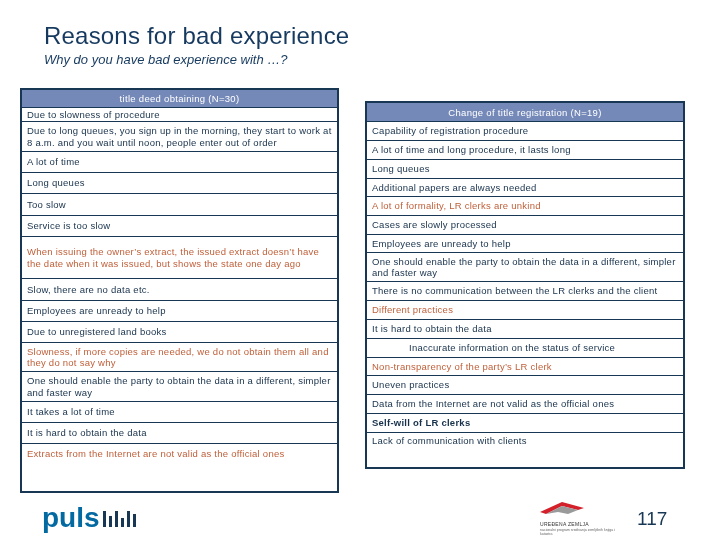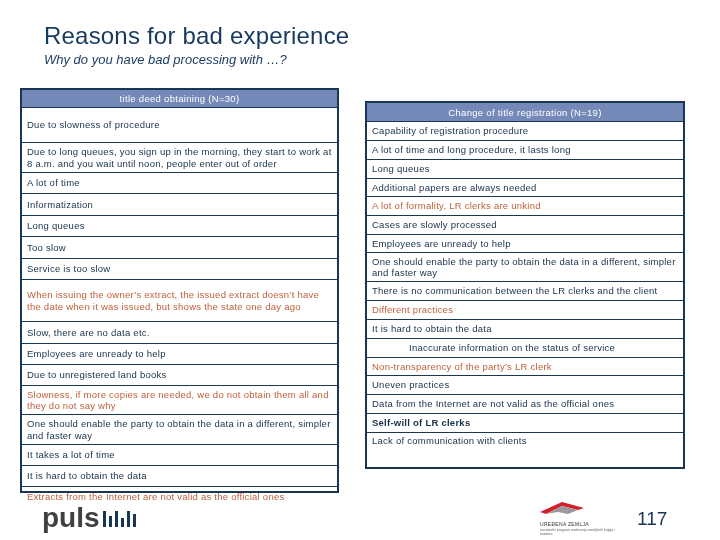--- a/index.html
+++ b/index.html
@@ -35,21 +35,21 @@
   .tbl .row:last-child { border-bottom: none; }
   .tbl .row.hl { color: #c0603a; }
   #left-table { left: 20px; top: 88px; width: 319px; height: 405px; }
   #right-table { left: 365px; top: 101px; width: 320px; height: 368px; }
 
   .puls {
     position: absolute; left: 42px; top: 500px; height: 32px;
     display: flex; align-items: flex-end;
   }
   .puls .word {
-    font-size: 28px; color: #404040; font-weight: bold; line-height: 28px;
+    font-size: 28px; color: #0369a1; font-weight: bold; line-height: 28px;
     letter-spacing: 0px;
   }
   .puls .bars { display: flex; align-items: flex-end; margin-left: 3px; margin-bottom: 5px; }
   .puls .bars span { display: inline-block; width: 3px; background: #173754; margin-right: 3px; }
 
   .partner {
     position: absolute; left: 534px; top: 500px; width: 90px; height: 36px;
   }
   .partner .lbl {
     position: absolute; left: 6px; top: 21px; font-size: 5px; color: #333; letter-spacing: 0.3px;
@@ -58,29 +58,28 @@
     position: absolute; left: 6px; top: 28px; font-size: 3.5px; color: #666;
   }
   .page-num {
     position: absolute; left: 637px; top: 508px; font-size: 19px; color: #173754;
   }
 </style>
 </head>
 <body>
 
 <div class="title">Reasons for bad experience</div>
-<div class="subtitle">Why do you have bad processing with …?</div>
+<div class="subtitle">Why do you have bad experience with …?</div>
 
 <div class="tbl" id="left-table">
   <div class="hdr" style="height:18px">title deed obtaining (N=30)</div>
   <div id="left-rows">
-      <div class="row" style="height: 35px;">Due to slowness of procedure</div>
+      <div class="row" style="height: 14px;">Due to slowness of procedure</div>
       <div class="row" style="height: 30px;">Due to long queues, you sign up in the morning, they start to work at 8 a.m. and you wait until noon, people enter out of order</div>
       <div class="row" style="height: 21px;">A lot of  time</div>
-      <div class="row" style="height: 22px;">Informatization</div>
       <div class="row" style="height: 21px;">Long queues</div>
       <div class="row" style="height: 22px;">Too slow</div>
       <div class="row" style="height: 21px;">Service is too slow</div>
       <div class="row hl" style="height: 42px;">When issuing the owner’s extract, the issued extract doesn’t have the date when it was issued, but shows the state one day ago</div>
       <div class="row" style="height: 22px;">Slow, there are no data etc.</div>
       <div class="row" style="height: 21px;">Employees are unready to help</div>
       <div class="row" style="height: 21px;">Due to unregistered land books</div>
       <div class="row hl" style="height: 29px;">Slowness, if more copies are needed, we do not obtain them all and they do not say why</div>
       <div class="row" style="height: 30px;">One should enable the party to obtain the data in a different, simpler and faster way</div>
       <div class="row" style="height: 21px;">It takes a lot of time</div>

